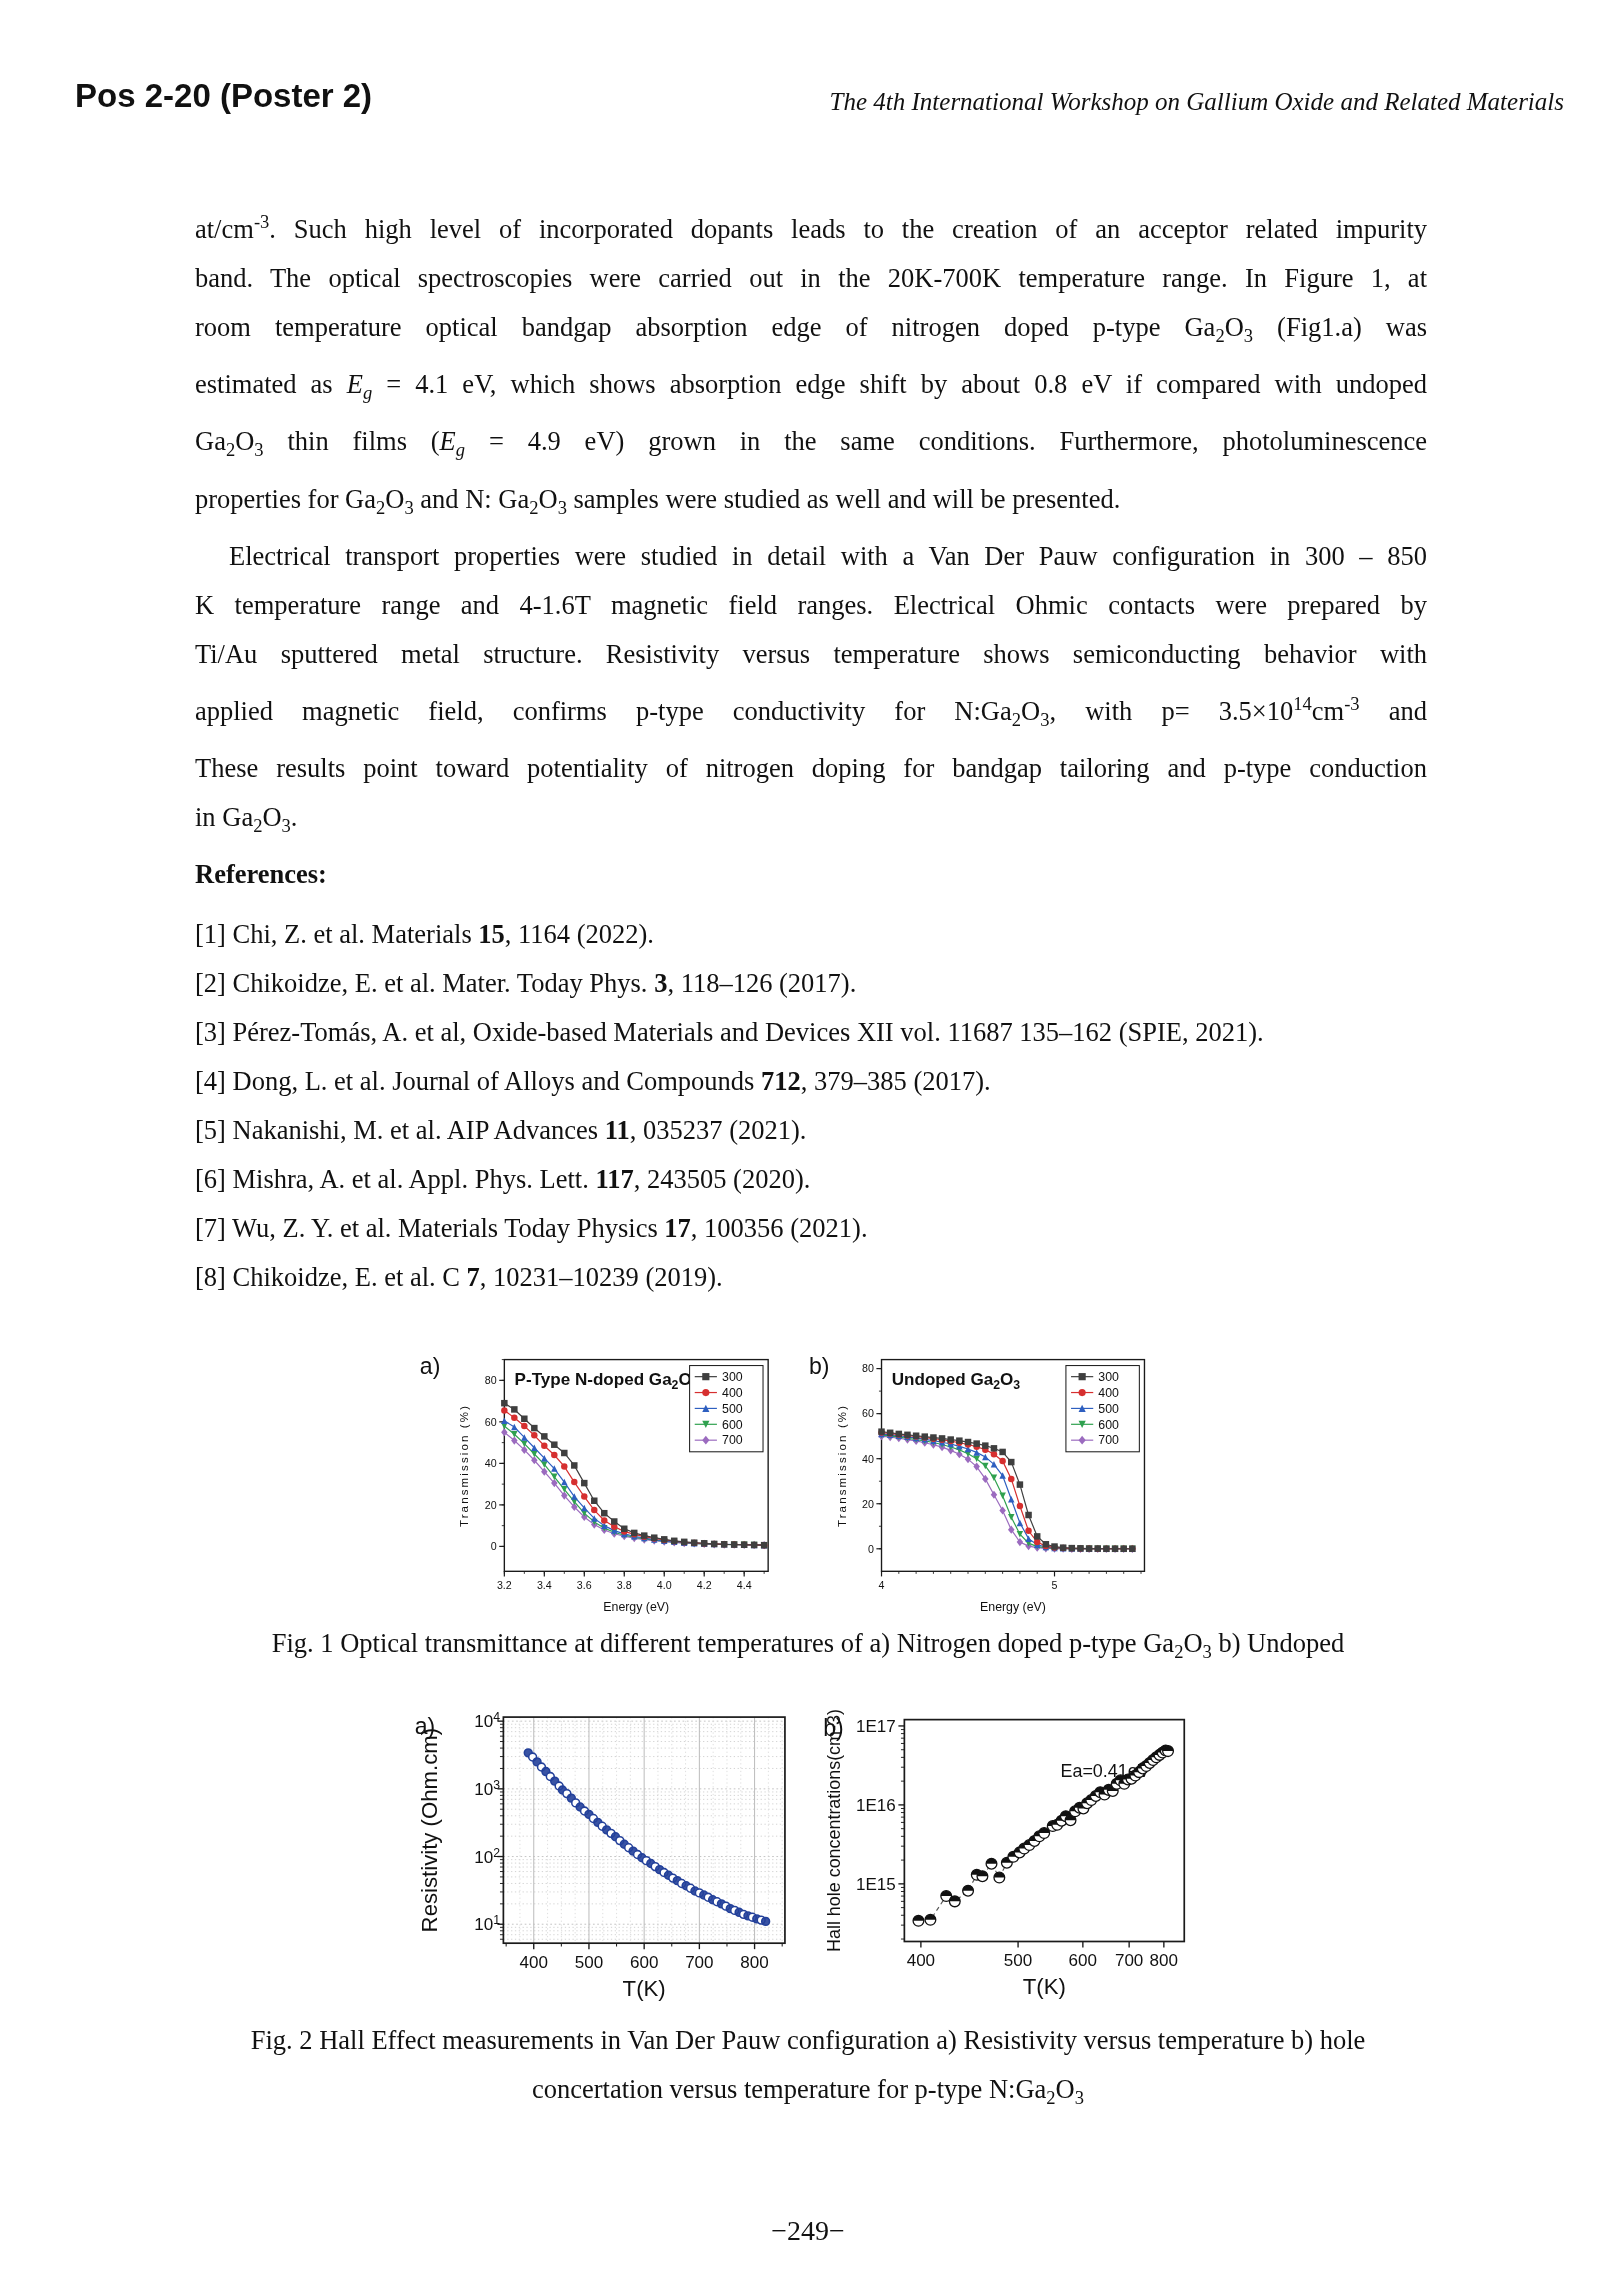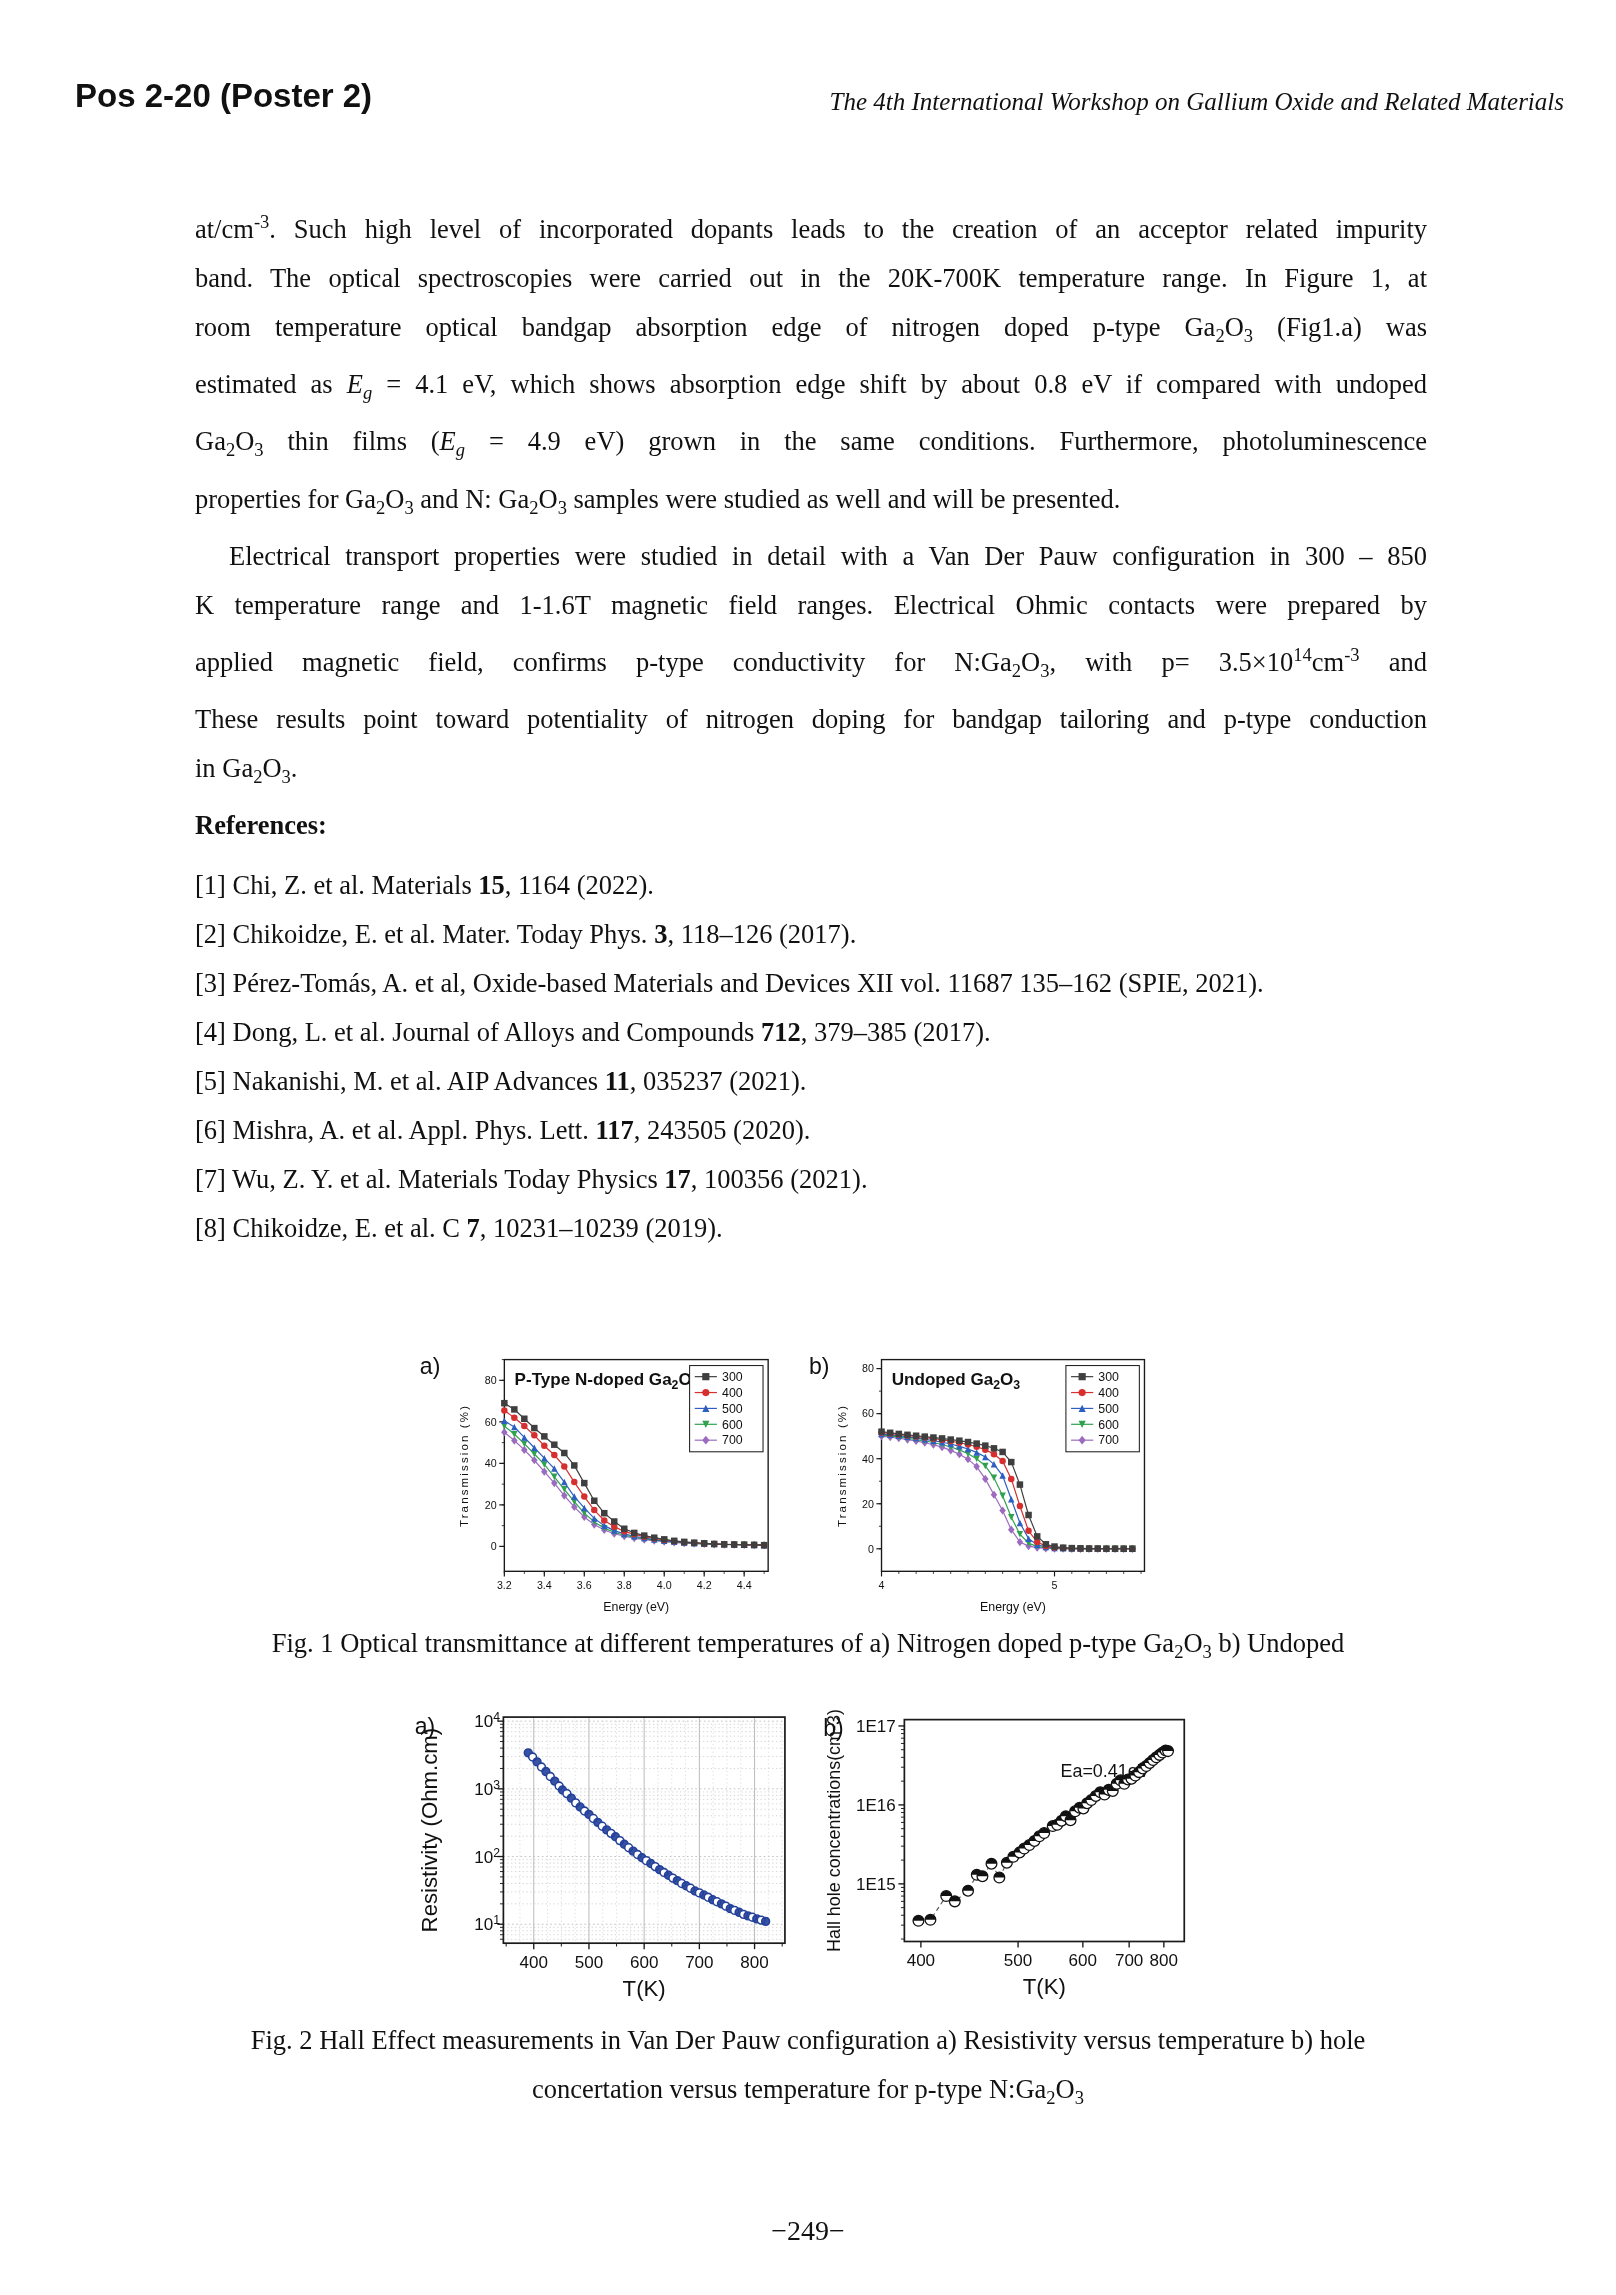--- a/index.html
+++ b/index.html
@@ -34,21 +34,22 @@
     <div id="para1">
         <div class="line">at/cm<sup>-3</sup>. Such high level of incorporated dopants leads to the creation of an acceptor related impurity</div>
         <div class="line">band. The optical spectroscopies were carried out in the 20K-700K temperature range. In Figure 1, at</div>
         <div class="line">room temperature optical bandgap absorption edge of nitrogen doped p-type Ga<sub>2</sub>O<sub>3</sub> (Fig1.a) was</div>
         <div class="line">estimated as <i>E<sub>g</sub></i> = 4.1 eV, which shows absorption edge shift by about 0.8 eV if compared with undoped</div>
         <div class="line">Ga<sub>2</sub>O<sub>3</sub> thin films (<i>E<sub>g</sub></i> = 4.9 eV) grown in the same conditions. Furthermore, photoluminescence</div>
         <div class="line end">properties for Ga<sub>2</sub>O<sub>3</sub> and N: Ga<sub>2</sub>O<sub>3</sub> samples were studied as well and will be presented.</div>
       </div>
     <div id="para2">
         <div class="line indent">Electrical transport properties were studied in detail with a Van Der Pauw configuration in 300 – 850</div>
-        <div class="line">K temperature range and 1-1.6T magnetic field ranges. Electrical Ohmic contacts were prepared by</div>
+        <div class="line">K temperature range and 4-1.6T magnetic field ranges. Electrical Ohmic contacts were prepared by</div>
+        <div class="line">Ti/Au sputtered metal structure. Resistivity versus temperature shows semiconducting behavior with</div>
         <div class="line">applied magnetic field, confirms p-type conductivity for N:Ga<sub>2</sub>O<sub>3</sub>, with p= 3.5×10<sup>14</sup>cm<sup>-3</sup> and</div>
         <div class="line">These results point toward potentiality of nitrogen doping for bandgap tailoring and p-type conduction</div>
         <div class="line end">in Ga<sub>2</sub>O<sub>3</sub>.</div>
       </div>
     <div class="refs-heading">References:</div>
     <div id="refs">
         <div class="line end">[1] Chi, Z. et al. Materials <b>15</b>, 1164 (2022).</div>
         <div class="line end">[2] Chikoidze, E. et al. Mater. Today Phys. <b>3</b>, 118–126 (2017).</div>
         <div class="line end">[3] Pérez-Tomás, A. et al, Oxide-based Materials and Devices XII vol. 11687 135–162 (SPIE, 2021).</div>
         <div class="line end">[4] Dong, L. et al. Journal of Alloys and Compounds <b>712</b>, 379–385 (2017).</div>

